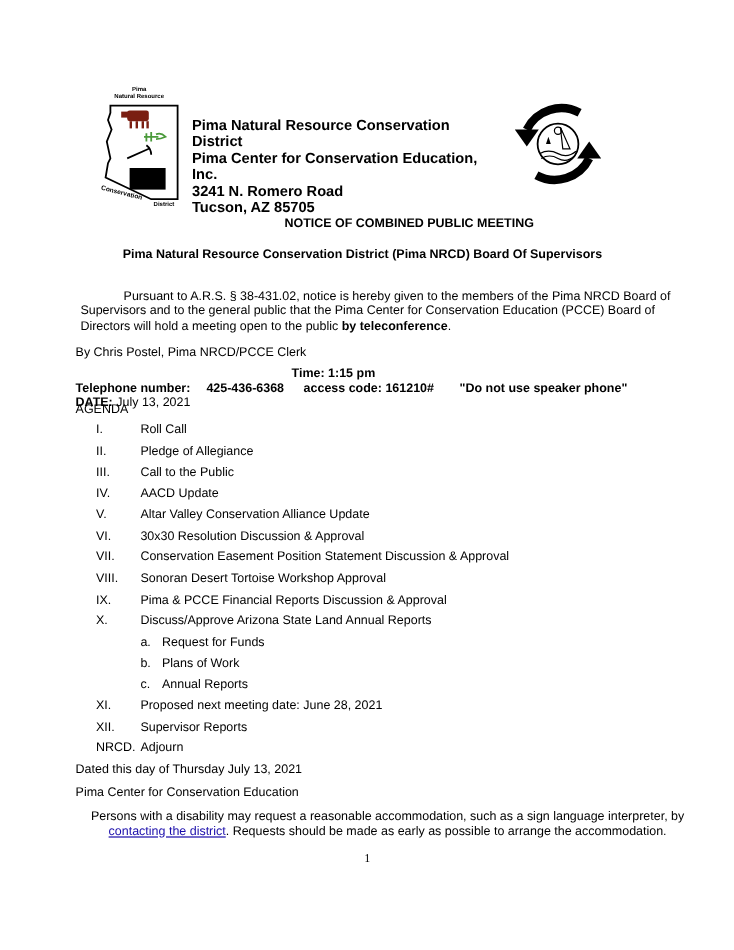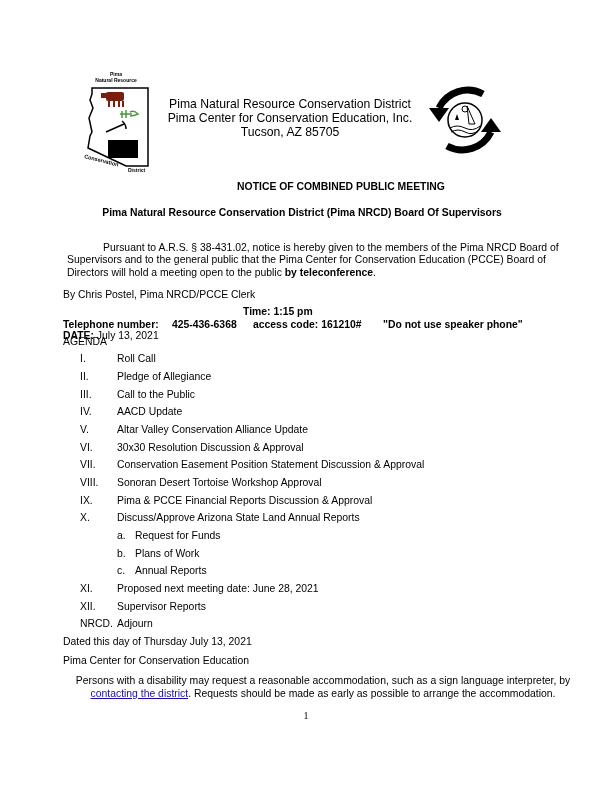--- a/index.html
+++ b/index.html
@@ -4,22 +4,22 @@
 <style>
   html, body { margin: 0; padding: 0; background: #ffffff; }
   body {
     width: 612px; height: 792px; position: relative; overflow: hidden;
     font-family: "Liberation Sans", sans-serif; color: #000;
   }
   .abs { position: absolute; }
   .logo-left { left: 76px; top: 66px; width: 80px; height: 110px; }
   .logo-right { left: 425px; top: 80px; width: 80px; height: 80px; }
   .header-block {
-    left: 160px; top: 98px; width: 260px; text-align: center;
-    font-size: 12.2px; line-height: 13.8px;
+    left: 160px; top: 98px; width: 260px; text-align: left;
+    font-size: 12.2px; line-height: 13.8px; font-weight: bold;
   }
   .notice-title {
     left: 0; width: 612px; top: 181px; text-align: center;
     font-weight: bold; font-size: 10.4px; padding-left: 35px;
   }
   .boards {
     left: 0; width: 604px; top: 207px; text-align: center;
     font-weight: bold; font-size: 10.4px; line-height: 12.5px;
   }
   .pursuant {
@@ -69,20 +69,21 @@
     </g>
     <rect x="32" y="74" width="30" height="18" fill="#000"></rect>
     <text x="8" y="92" font-size="5.5" font-weight="bold" font-family="Liberation Sans, sans-serif" transform="rotate(14 8 92)">Conservation</text>
     <text x="52" y="106" font-size="5" font-weight="bold" font-family="Liberation Sans, sans-serif">District</text>
   </svg>
 </div>
 
 <div class="abs header-block">
   <div>Pima Natural Resource Conservation District</div>
   <div>Pima Center for Conservation Education, Inc.</div>
+  <div>3241 N. Romero Road</div>
   <div>Tucson, AZ 85705</div>
 </div>
 
 <div class="abs logo-right">
   <svg width="80" height="80" viewBox="0 0 80 80">
     <path d="M58 14 A32 32 0 0 0 14 28" fill="none" stroke="#000" stroke-width="7"></path>
     <polygon points="4,28 24,28 14,42" fill="#000"></polygon>
     <path d="M22 66 A32 32 0 0 0 66 52" fill="none" stroke="#000" stroke-width="7"></path>
     <polygon points="56,52 76,52 66,38" fill="#000"></polygon>
     <g>

